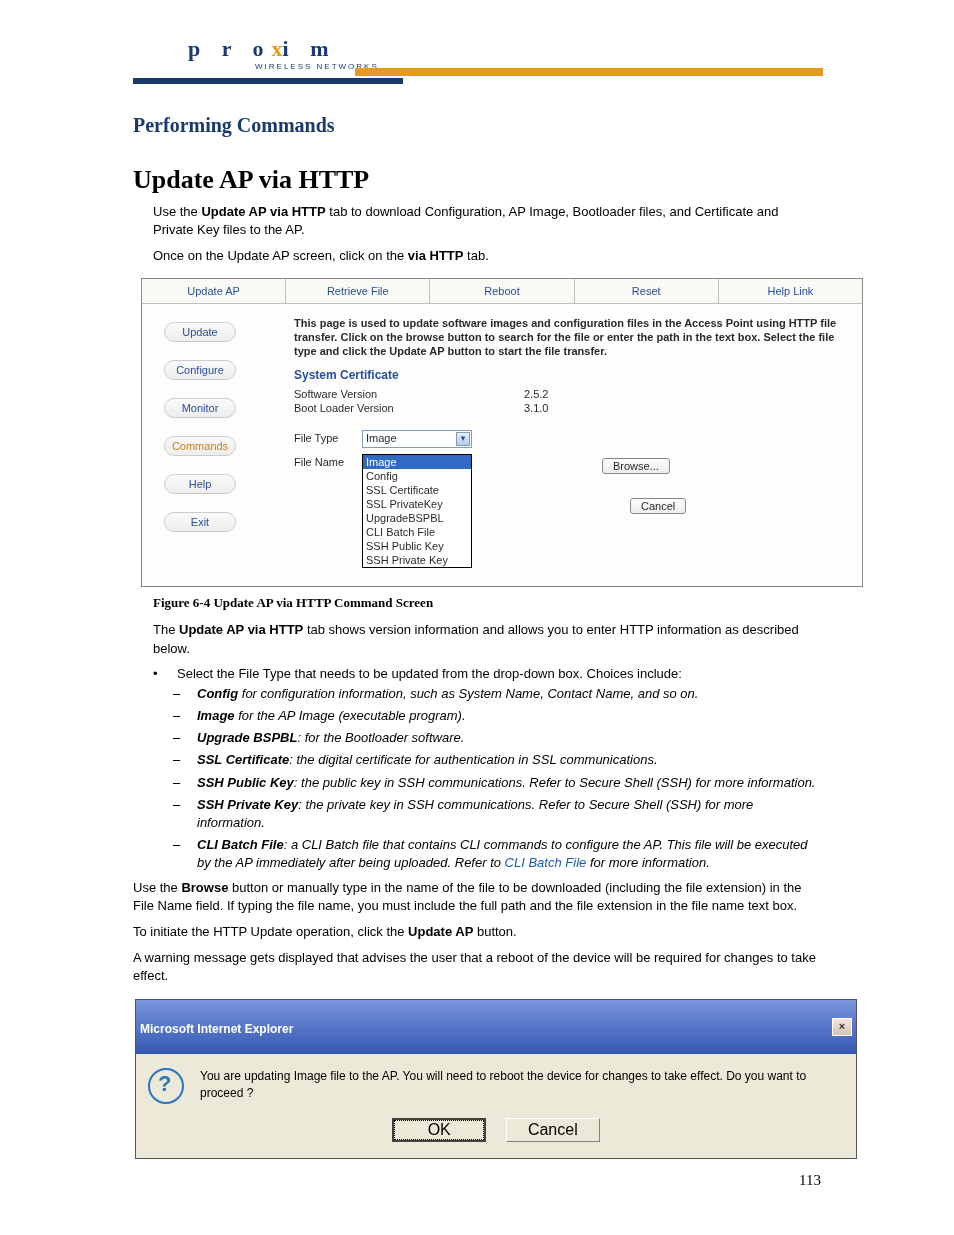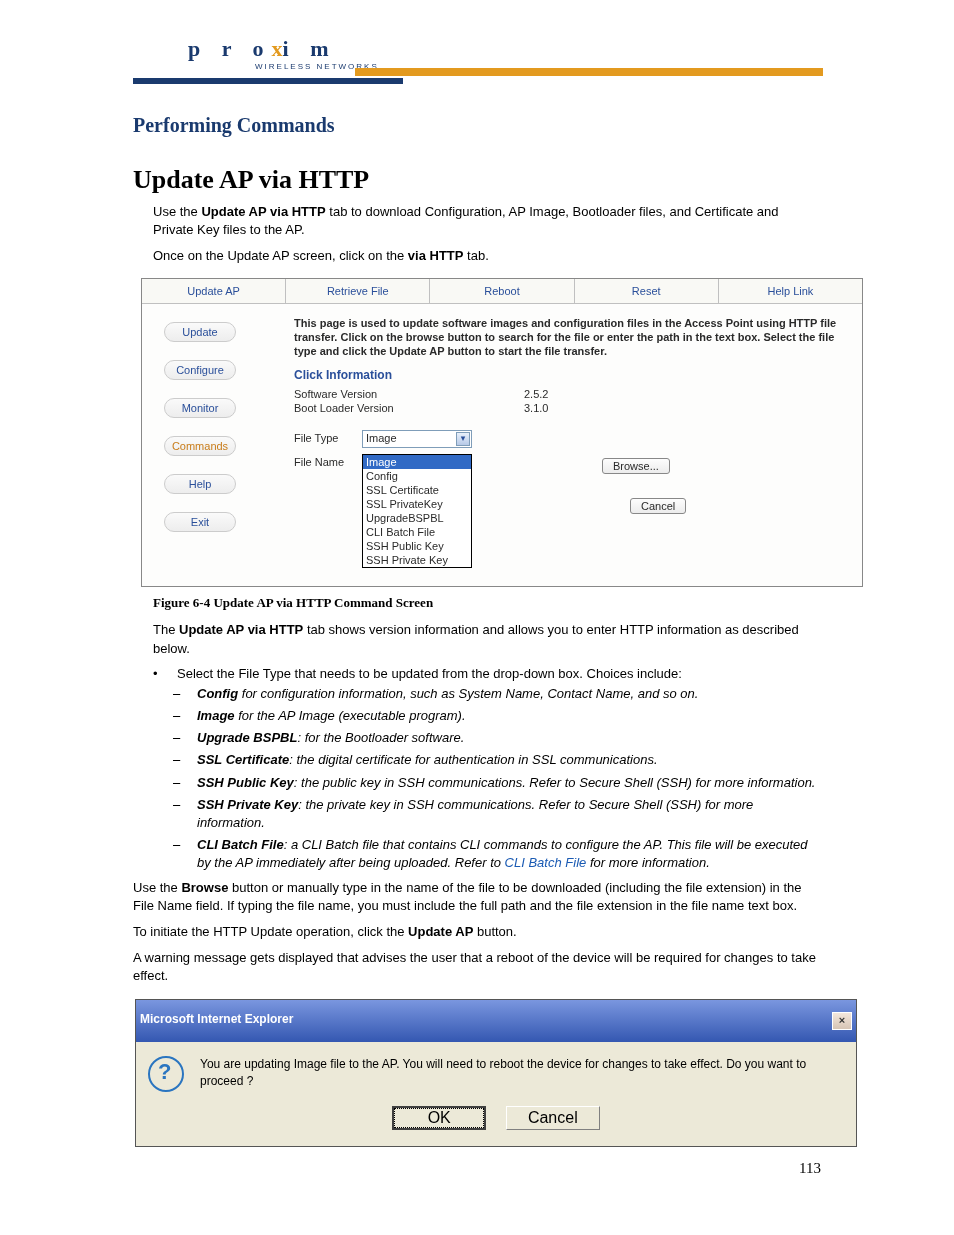--- a/index.html
+++ b/index.html
@@ -270,26 +270,26 @@
   
   .ie-dialog {
     width: 720px;
     margin: 14px 0 0 112px;
     border: 1px solid #555;
     font-family: Tahoma, Arial, sans-serif;
     background: #ece9d8;
   }
   .ie-title {
     display: flex;
-    align-items: flex-start;
+    align-items: flex-end;
     background: linear-gradient(#7a96df,#3457b1);
     color: #fff;
     font-weight: bold;
     font-size: 12px;
-    padding: 12px 4px;
+    padding: 18px 4px;
   }
   .ie-title-text { flex: 1; }
   .ie-close {
     width: 18px;
     height: 16px;
     background: linear-gradient(#f4e7dc,#d6c4b4);
     border: 1px solid #fff;
     color: #333;
     font-weight: bold;
     font-family: Arial;
@@ -388,21 +388,21 @@
       <div class="ap-nav">
         <span class="ap-nav-item">Update</span>
         <span class="ap-nav-item">Configure</span>
         <span class="ap-nav-item">Monitor</span>
         <span class="ap-nav-item active">Commands</span>
         <span class="ap-nav-item">Help</span>
         <span class="ap-nav-item">Exit</span>
       </div>
       <div class="ap-main">
         <div class="ap-desc">This page is used to update software images and configuration files in the Access Point using HTTP file transfer. Click on the browse button to search for the file or enter the path in the text box. Select the file type and click the Update AP button to start the file transfer.</div>
-        <div class="sys-info-title">Click Information</div>
+        <div class="sys-info-title">System Certificate</div>
         <div class="kv">
           <span class="k">Software Version</span>
           <span>2.5.2</span>
         </div>
         <div class="kv">
           <span class="k">Boot Loader Version</span>
           <span>3.1.0</span>
         </div>
 
         <div class="form-row" style="margin-top:16px;">

